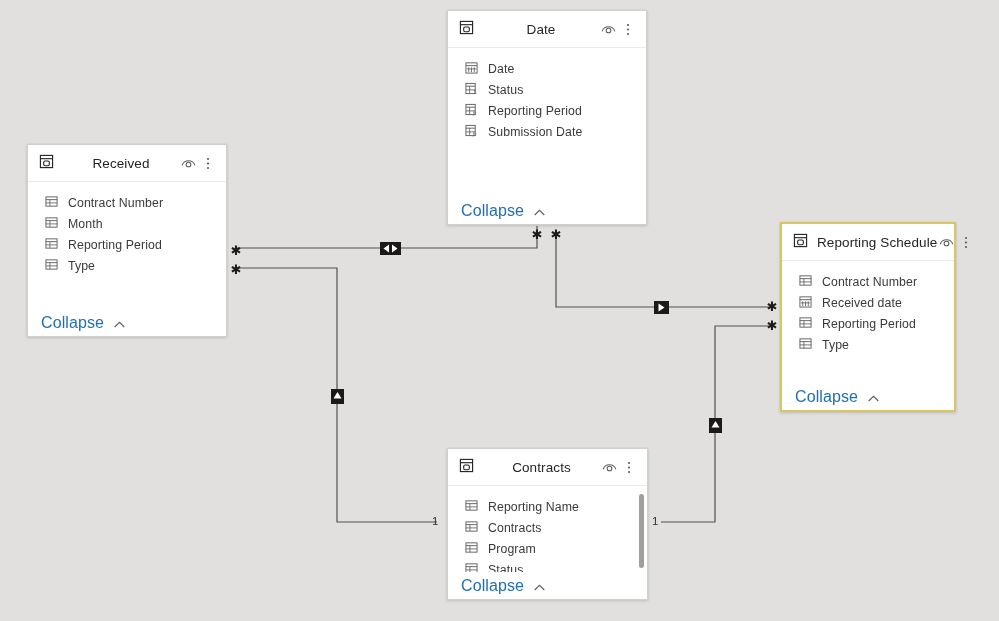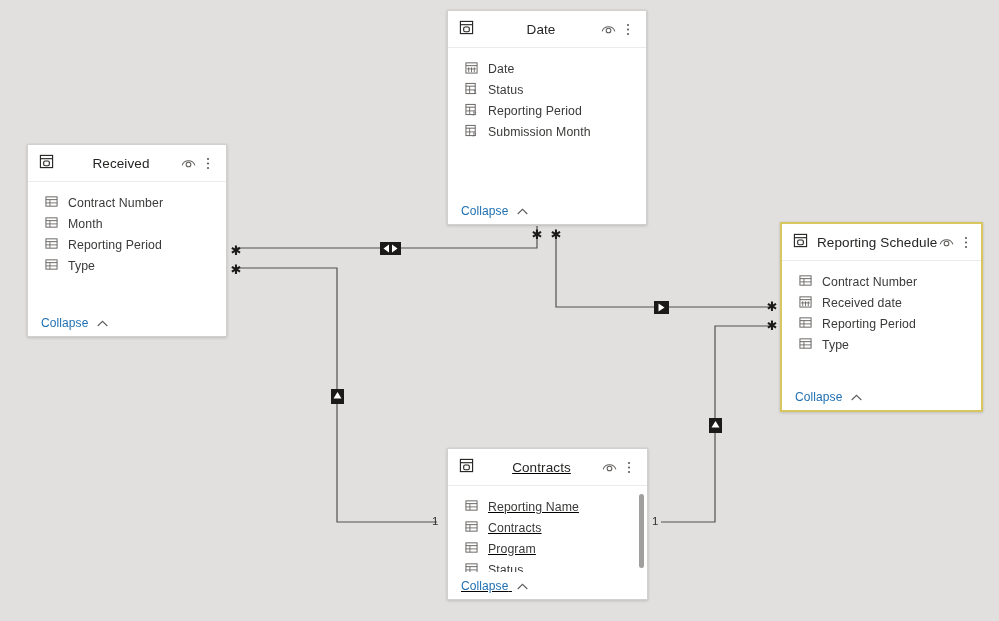--- a/index.html
+++ b/index.html
@@ -101,21 +101,21 @@
     height: 27px;
     min-height: 27px;
     display: flex;
     align-items: center;
     padding-left: 13px;
     background: #ffffff;
     position: relative;
     z-index: 2;
   }
   .collapse-link {
-    font-size: 12px;
+    font-size: 16px;
     color: #1f6fb2;
     letter-spacing: .1px;
   }
   .chev {
     margin-left: 5px;
     display: inline-block;
   }
   
   .vscroll {
     position: absolute;
@@ -260,21 +260,21 @@
       <div class="field-row">
         <span>
           <svg width="13" height="13" viewBox="0 0 14 14">
             <rect x="1" y="1.5" width="10" height="11" fill="none" stroke="#605e5c" stroke-width="1"></rect>
             <line x1="1" y1="4.5" x2="11" y2="4.5" stroke="#605e5c" stroke-width="1"></line>
             <line x1="5" y1="4.5" x2="5" y2="12.5" stroke="#605e5c" stroke-width=".9"></line>
             <line x1="1" y1="8.5" x2="11" y2="8.5" stroke="#605e5c" stroke-width=".9"></line>
             <text x="8.3" y="13" font-family="Liberation Serif, serif" font-style="italic" font-size="5.5" fill="#605e5c">fx</text>
           </svg>
         </span>
-        <span class="field-label">Submission Month</span>
+        <span class="field-label">Submission Date</span>
       </div>
     </div>
     <div class="card-footer">
       <span class="collapse-link">
         <span>Collapse</span>
         <span class="chev">
           <svg width="11" height="7" viewBox="0 0 11 7">
               <path d="M0.7,6 L5.5,1.3 L10.3,6" fill="none" stroke="#605e5c" stroke-width="1.1"></path>
             </svg>
         </span>
@@ -359,21 +359,21 @@
         <span>Collapse</span>
         <span class="chev">
           <svg width="11" height="7" viewBox="0 0 11 7">
               <path d="M0.7,6 L5.5,1.3 L10.3,6" fill="none" stroke="#605e5c" stroke-width="1.1"></path>
             </svg>
         </span>
       </span>
     </div>
   </div>
 
-  <div class="card selected" style="left:780px;top:222px;width:203px;height:190px;">
+  <div class="card selected" style="left:780px;top:222px;width:176px;height:190px;">
     <div class="card-header">
       <span>
         <svg width="15" height="15" viewBox="0 0 16 16">
           <rect x="1.5" y="1.5" width="13" height="13" fill="none" stroke="#252423" stroke-width="1.2"></rect>
           <line x1="1.5" y1="5" x2="14.5" y2="5" stroke="#252423" stroke-width="1.2"></line>
           <rect x="5" y="7.5" width="6" height="5" rx="1.5" fill="none" stroke="#252423" stroke-width="1.2"></rect>
         </svg>
       </span>
       <span class="card-title">Reporting Schedule</span>
       <span class="hdr-icons">
@@ -445,21 +445,21 @@
         <span>Collapse</span>
         <span class="chev">
           <svg width="11" height="7" viewBox="0 0 11 7">
               <path d="M0.7,6 L5.5,1.3 L10.3,6" fill="none" stroke="#605e5c" stroke-width="1.1"></path>
             </svg>
         </span>
       </span>
     </div>
   </div>
 
-  <div class="card" style="left:447px;top:448px;width:201px;height:152px;text-decoration:underline;">
+  <div class="card" style="left:447px;top:448px;width:201px;height:152px;">
     <div class="card-header">
       <span>
         <svg width="15" height="15" viewBox="0 0 16 16">
           <rect x="1.5" y="1.5" width="13" height="13" fill="none" stroke="#252423" stroke-width="1.2"></rect>
           <line x1="1.5" y1="5" x2="14.5" y2="5" stroke="#252423" stroke-width="1.2"></line>
           <rect x="5" y="7.5" width="6" height="5" rx="1.5" fill="none" stroke="#252423" stroke-width="1.2"></rect>
         </svg>
       </span>
       <span class="card-title">Contracts</span>
       <span class="hdr-icons">

